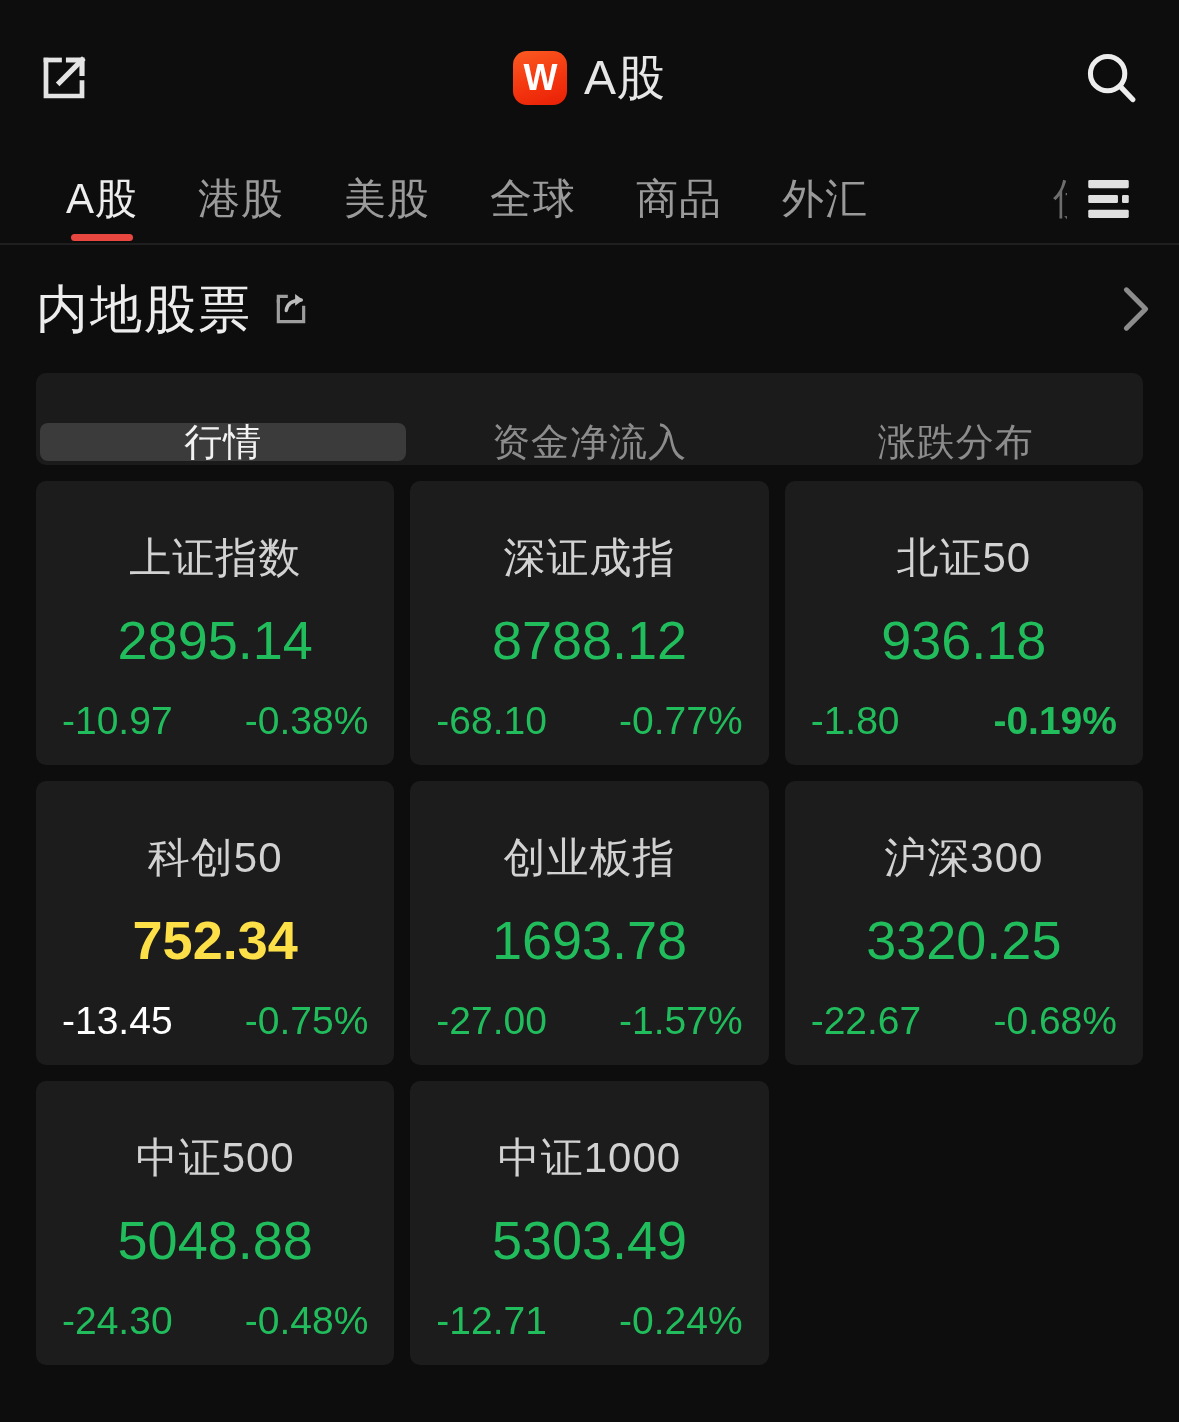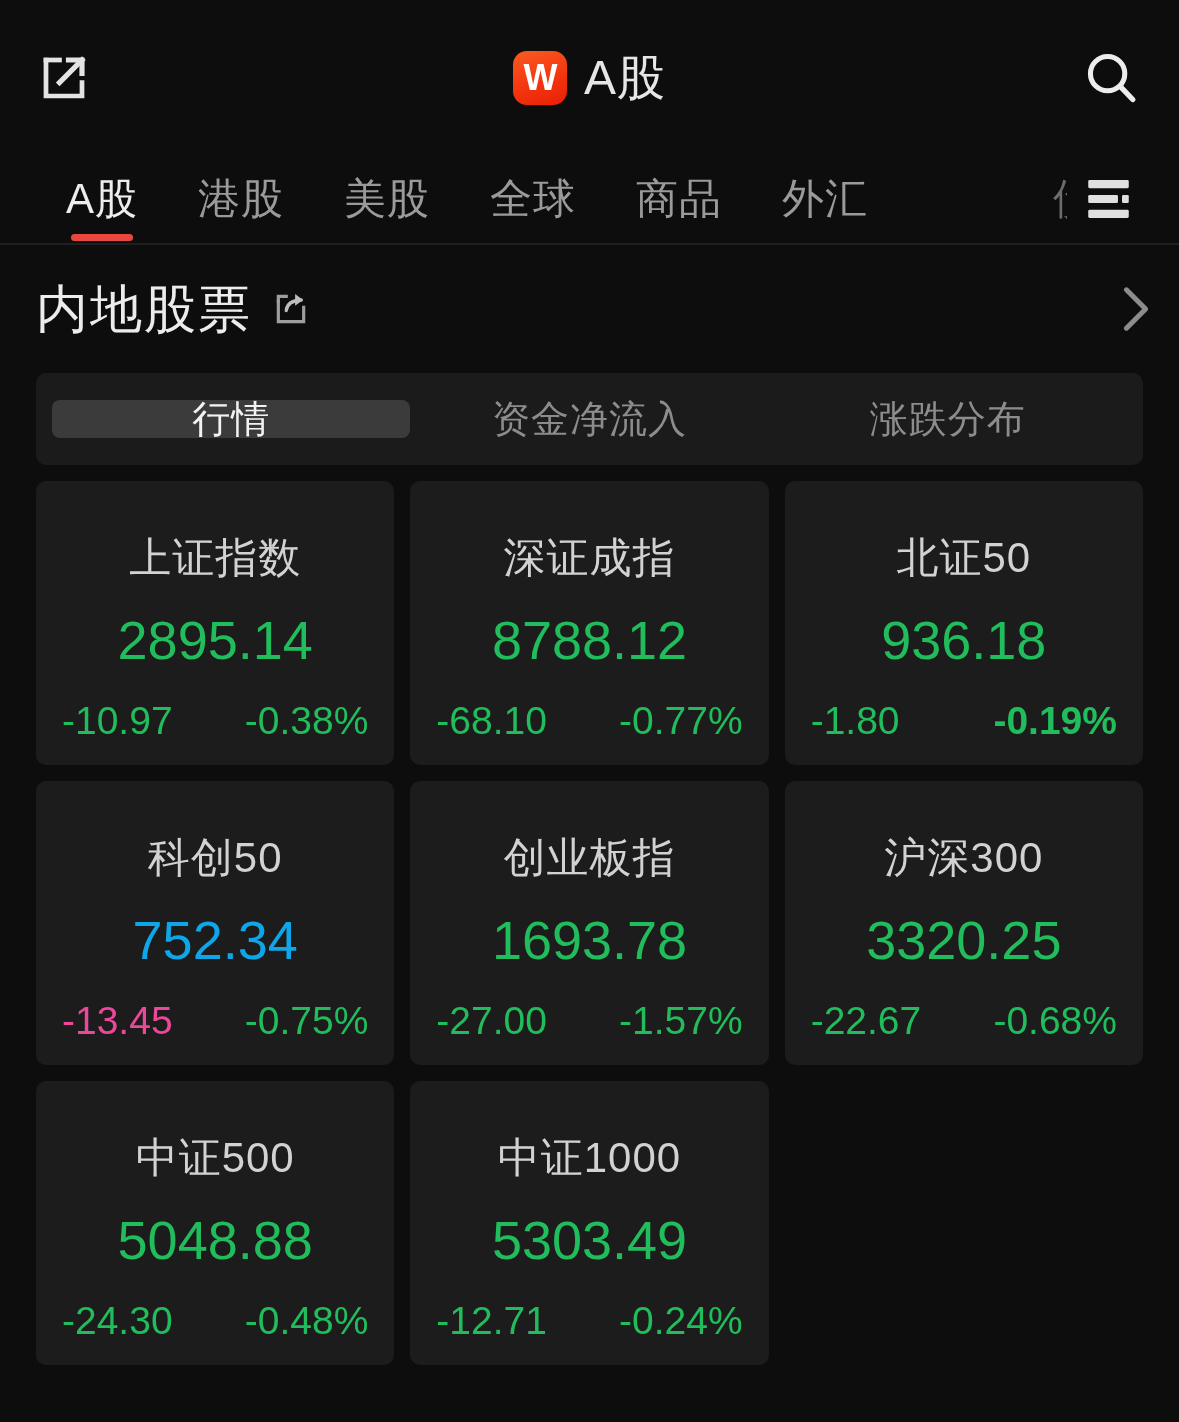--- a/index.html
+++ b/index.html
@@ -171,22 +171,22 @@
   .icon-chevron-right { width: 30px; height: 48px; display: block; }
 
   
   .segmented {
     margin: 0 36px;
     height: 92px;
     flex: 0 0 92px;
     background: #1b1b1b;
     border-radius: 10px;
     display: flex;
-    align-items: center;
-    padding: 16px;
+    align-items: flex-end;
+    padding: 4px;
   }
   .seg {
     flex: 1 1 0;
     display: flex;
     align-items: center;
     justify-content: center;
     border-radius: 8px;
     cursor: pointer;
   }
   .seg-label {
@@ -371,23 +371,23 @@
       <span class="card-name">北证50</span>
       <span class="card-value" style="color: rgb(33, 189, 92);">936.18</span>
       <span class="card-deltas">
         <span class="card-change" style="color: rgb(33, 189, 92);">-1.80</span>
         <span class="card-pct" style="color: rgb(33, 189, 92); font-weight: bold;">-0.19%</span>
       </span>
     </div>
 
     <div class="card">
       <span class="card-name">科创50</span>
-      <span class="card-value" style="color: #0ea5e9;">752.34</span>
-      <span class="card-deltas">
-        <span class="card-change" style="color: #ec4899;">-13.45</span>
+      <span class="card-value" style="color: #fde047; font-weight: bold;">752.34</span>
+      <span class="card-deltas">
+        <span class="card-change" style="color: #ffffff;">-13.45</span>
         <span class="card-pct" style="color: rgb(33, 189, 92);">-0.75%</span>
       </span>
     </div>
 
     <div class="card">
       <span class="card-name">创业板指</span>
       <span class="card-value" style="color: rgb(33, 189, 92);">1693.78</span>
       <span class="card-deltas">
         <span class="card-change" style="color: rgb(33, 189, 92);">-27.00</span>
         <span class="card-pct" style="color: rgb(33, 189, 92);">-1.57%</span>

